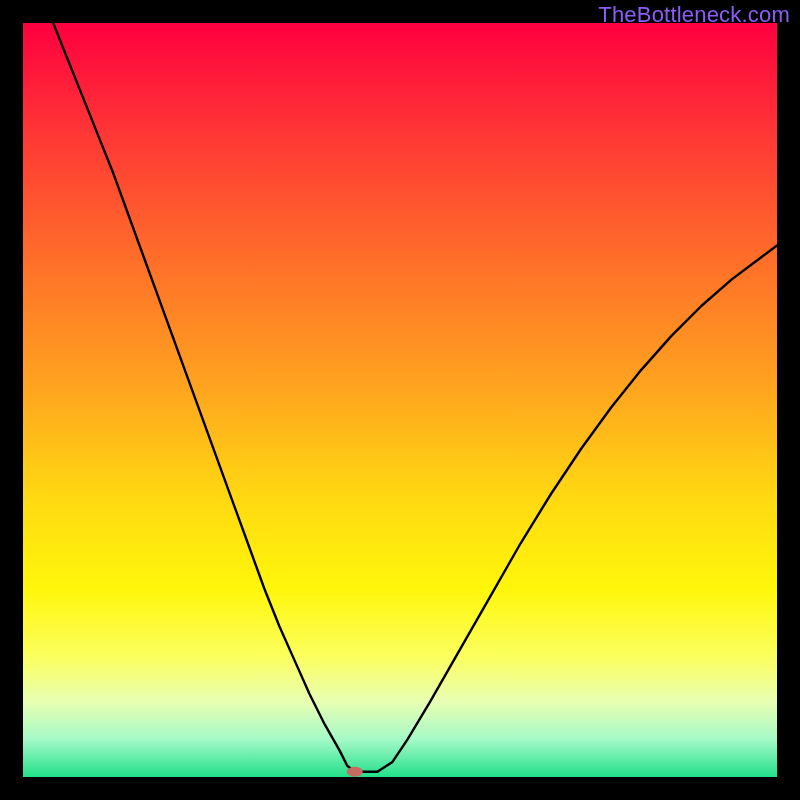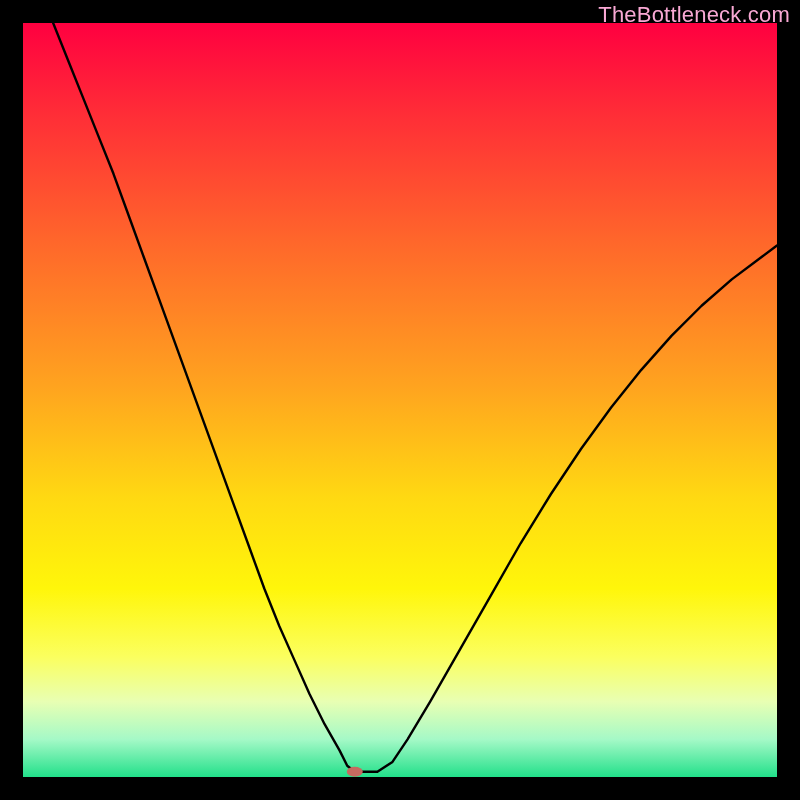--- a/index.html
+++ b/index.html
@@ -23,21 +23,21 @@
     position: absolute;
     left: 23px;
     top: 23px;
     width: 754px;
     height: 754px;
   }
   .watermark {
     position: absolute;
     top: 2px;
     right: 10px;
-    color: #f9a8d4;
+    color: #8b5cf6;
     font-size: 22px;
     font-weight: 500;
     letter-spacing: 0.2px;
     user-select: none;
   }
   svg {
     display: block;
   }
 </style>
 </head>

